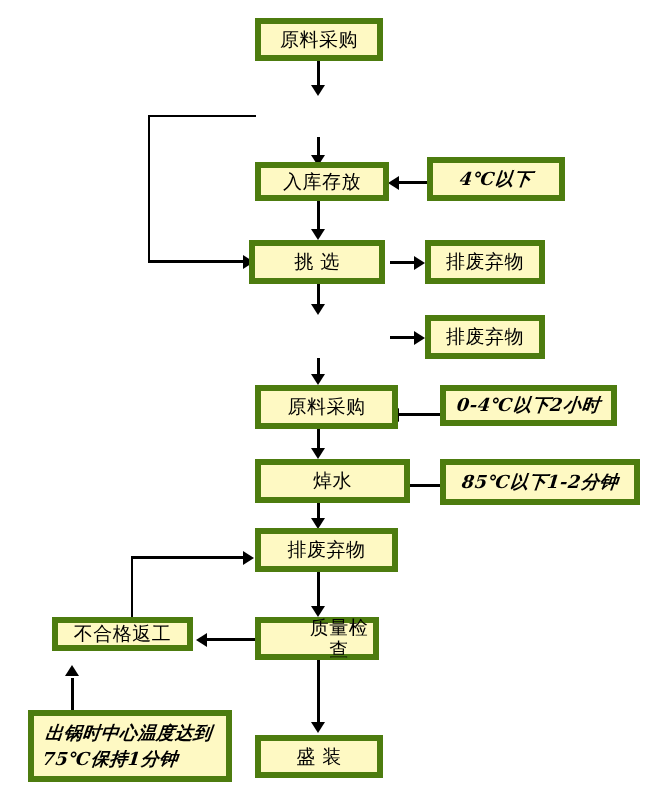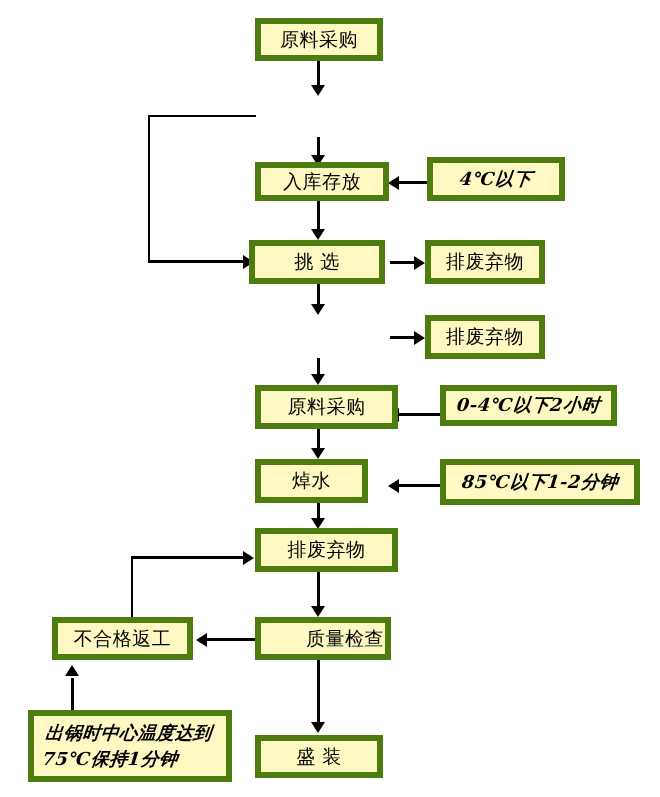--- a/index.html
+++ b/index.html
@@ -164,37 +164,37 @@
 
   <div class="box proc" style="left:249px; top:240px; width:136px; height:44px;">
     <span class="txt">挑  选</span>
   </div>
 
 
   <div class="box proc" style="left:255px; top:385px; width:143px; height:44px;">
     <span class="txt">原料采购</span>
   </div>
 
-  <div class="box proc" style="left:255px; top:459px; width:113px; height:44px;">
+  <div class="box proc" style="left:255px; top:459px; width:155px; height:44px;">
     <span class="txt">焯水</span>
   </div>
 
   <div class="box proc" style="left:255px; top:528px; width:143px; height:44px;">
     <span class="txt">排废弃物</span>
   </div>
 
-  <div class="box proc" style="left:255px; top:617px; width:136px; height:43px;padding-left:44px;">
+  <div class="box proc" style="left:255px; top:617px; width:124px; height:43px;padding-left:44px;">
     <span class="txt">质量检查</span>
   </div>
 
   <div class="box proc" style="left:255px; top:735px; width:128px; height:43px;text-align:center;">
     <span class="txt">盛  装</span>
   </div>
 
-  <div class="box proc" style="left:52px; top:617px; width:141px; height:43px;">
+  <div class="box proc" style="left:52px; top:617px; width:141px; height:34px;">
     <span class="txt">不合格返工</span>
   </div>
 
   <div class="box proc" style="left:425px; top:240px; width:120px; height:44px;">
     <span class="txt">排废弃物</span>
   </div>
 
   <div class="box proc" style="left:425px; top:315px; width:120px; height:44px;">
     <span class="txt">排废弃物</span>
   </div>

